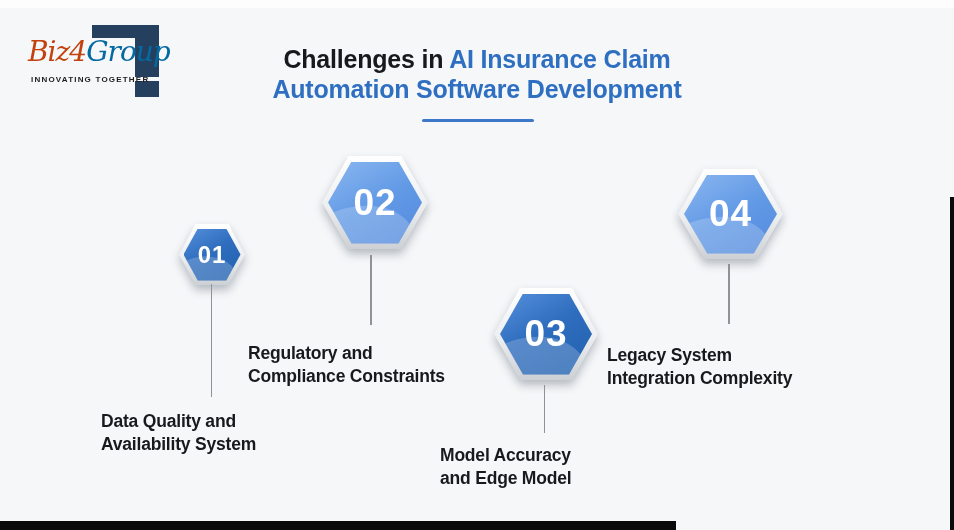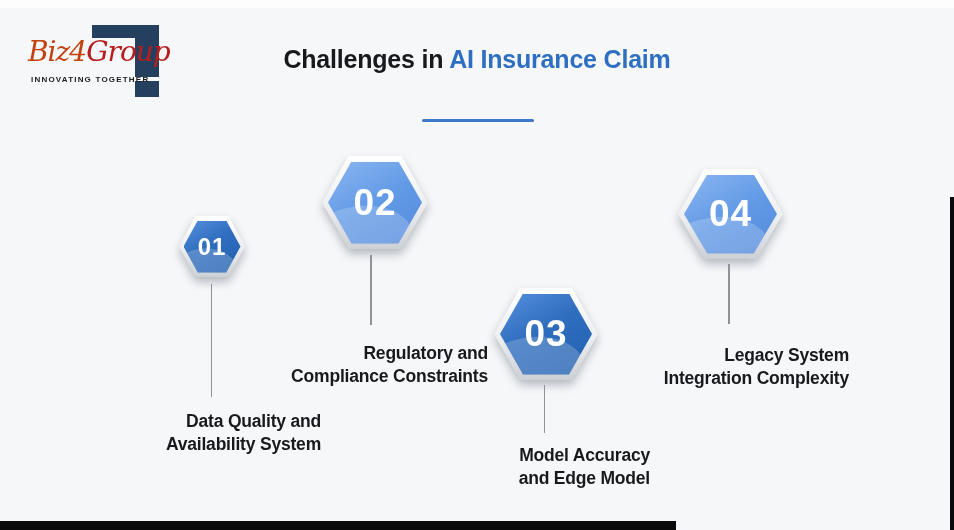--- a/index.html
+++ b/index.html
@@ -11,21 +11,21 @@
   
   .logo{position:absolute;left:28px;top:22px;width:140px;height:70px;}
   .logo .bracket-part{position:absolute;background:#24405e;z-index:1;}
   .logo .bk-top{left:64px;top:3px;width:66px;height:13px;}
   .logo .bk-side{left:107px;top:3px;width:24px;height:52px;}
   .logo .bk-foot{left:107px;top:59px;width:24px;height:16px;}
   .brand{position:absolute;left:0;top:13px;z-index:2;
          font-family:"DejaVu Serif",serif;font-style:italic;font-size:28px;
          letter-spacing:-1px;white-space:nowrap;}
   .brand .b-blue{color:#c2410c;}
-  .brand .b-navy{color:#b91c1c;}
+  .brand .b-navy{color:#0369a1;}
   .tagline{position:absolute;left:3px;top:53px;z-index:2;font-size:8px;
            letter-spacing:1.2px;color:#1c1c1c;font-weight:bold;white-space:nowrap;}
 
   
   .title{position:absolute;left:0;top:44px;width:100%;text-align:center;
          font-size:25px;font-weight:bold;line-height:30px;letter-spacing:-0.2px;
          color:#17191d;}
   .title .accent{color:#2e6fc2;}
   .title-underline{position:absolute;left:422px;top:119px;width:112px;height:3px;
          background:#3d79c8;border-radius:2px;}
@@ -44,21 +44,21 @@
   .hex-inner.light{background:linear-gradient(150deg,#8ab6f0 0%,#629ae6 50%,#5389dd 100%);}
   .hex-inner::after{content:'';position:absolute;left:-35%;bottom:-60%;width:130%;
     height:105%;background:rgba(255,255,255,0.20);border-radius:50%;
     transform:rotate(-14deg);}
   .hex-num{position:relative;z-index:2;color:#ffffff;font-weight:bold;
     letter-spacing:1px;font-size:37px;}
   .hex-wrap.small .hex-num{font-size:24px;}
 
   
   .connector{position:absolute;width:1.5px;background:#8f9297;}
-  .item-label{position:absolute;text-align:right;font-size:17.5px;line-height:23px;
+  .item-label{position:absolute;text-align:left;font-size:17.5px;line-height:23px;
     font-weight:bold;letter-spacing:-0.2px;color:#17191d;}
 
   
   .frame-bottom{position:absolute;left:0;top:521px;width:676px;height:9px;background:#0a0a0a;}
   .frame-right{position:absolute;left:950px;top:197px;width:4px;height:333px;background:#0a0a0a;}
 </style>
 </head>
 <body>
 
 <div class="stage">
@@ -67,24 +67,25 @@
   <div class="logo">
     <div class="bracket-part bk-top"></div>
     <div class="bracket-part bk-side"></div>
     <div class="bracket-part bk-foot"></div>
     <div class="brand"><span class="b-blue">Biz</span><span class="b-blue">4</span><span class="b-navy">Group</span></div>
     <div class="tagline">INNOVATING TOGETHER</div>
   </div>
 
   <div class="title">
     <span>Challenges in </span><span class="accent">AI Insurance Claim</span><br>
+    <span class="accent">Automation Software Development</span>
   </div>
   <div class="title-underline"></div>
 
-  <div class="hex-wrap small" style="left:179px;top:216px;width:66px;height:61px;text-align:right;">
+  <div class="hex-wrap small" style="left:179px;top:224px;width:66px;height:61px;text-align:right;">
     <div class="hex-outer">
       <div class="hex-inner dark">
         <span class="hex-num">01</span>
       </div>
     </div>
   </div>
   <div class="connector" style="left:210.5px;top:284px;height:113px;"></div>
   <div class="item-label" style="left:101px;top:410px;width:220px;">
     <span>Data Quality and</span><br>
     <span>Availability System</span>

